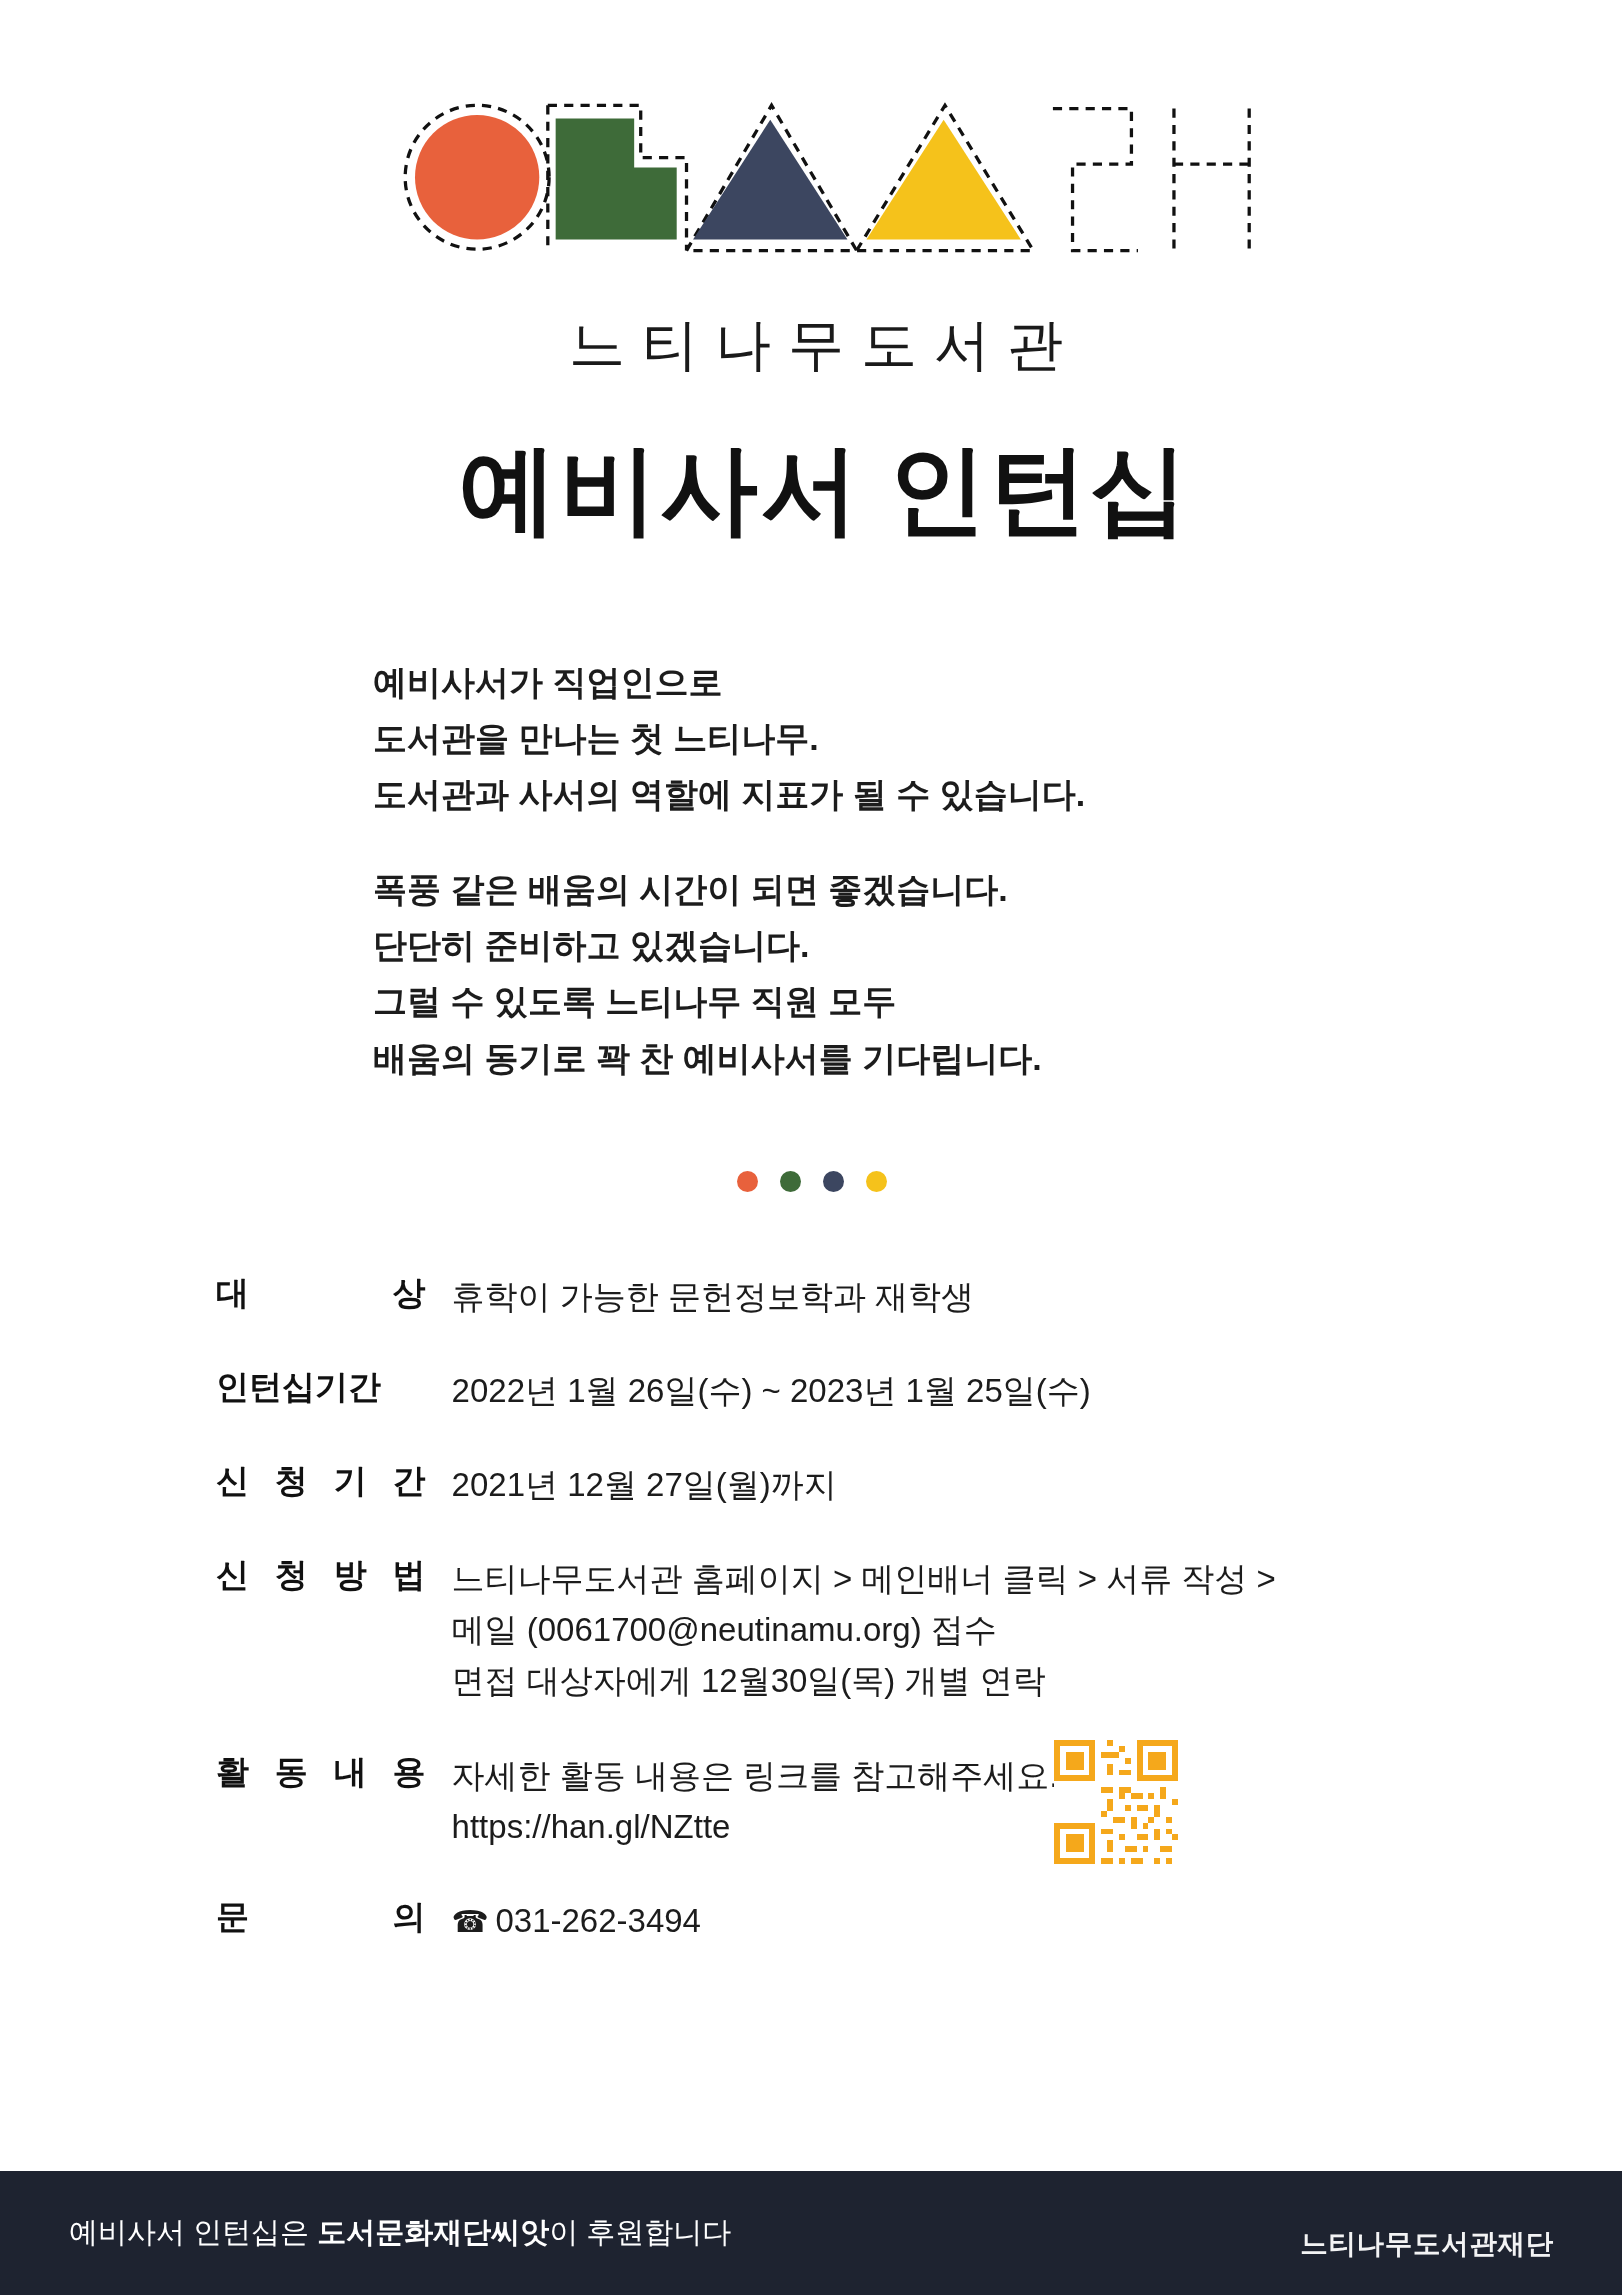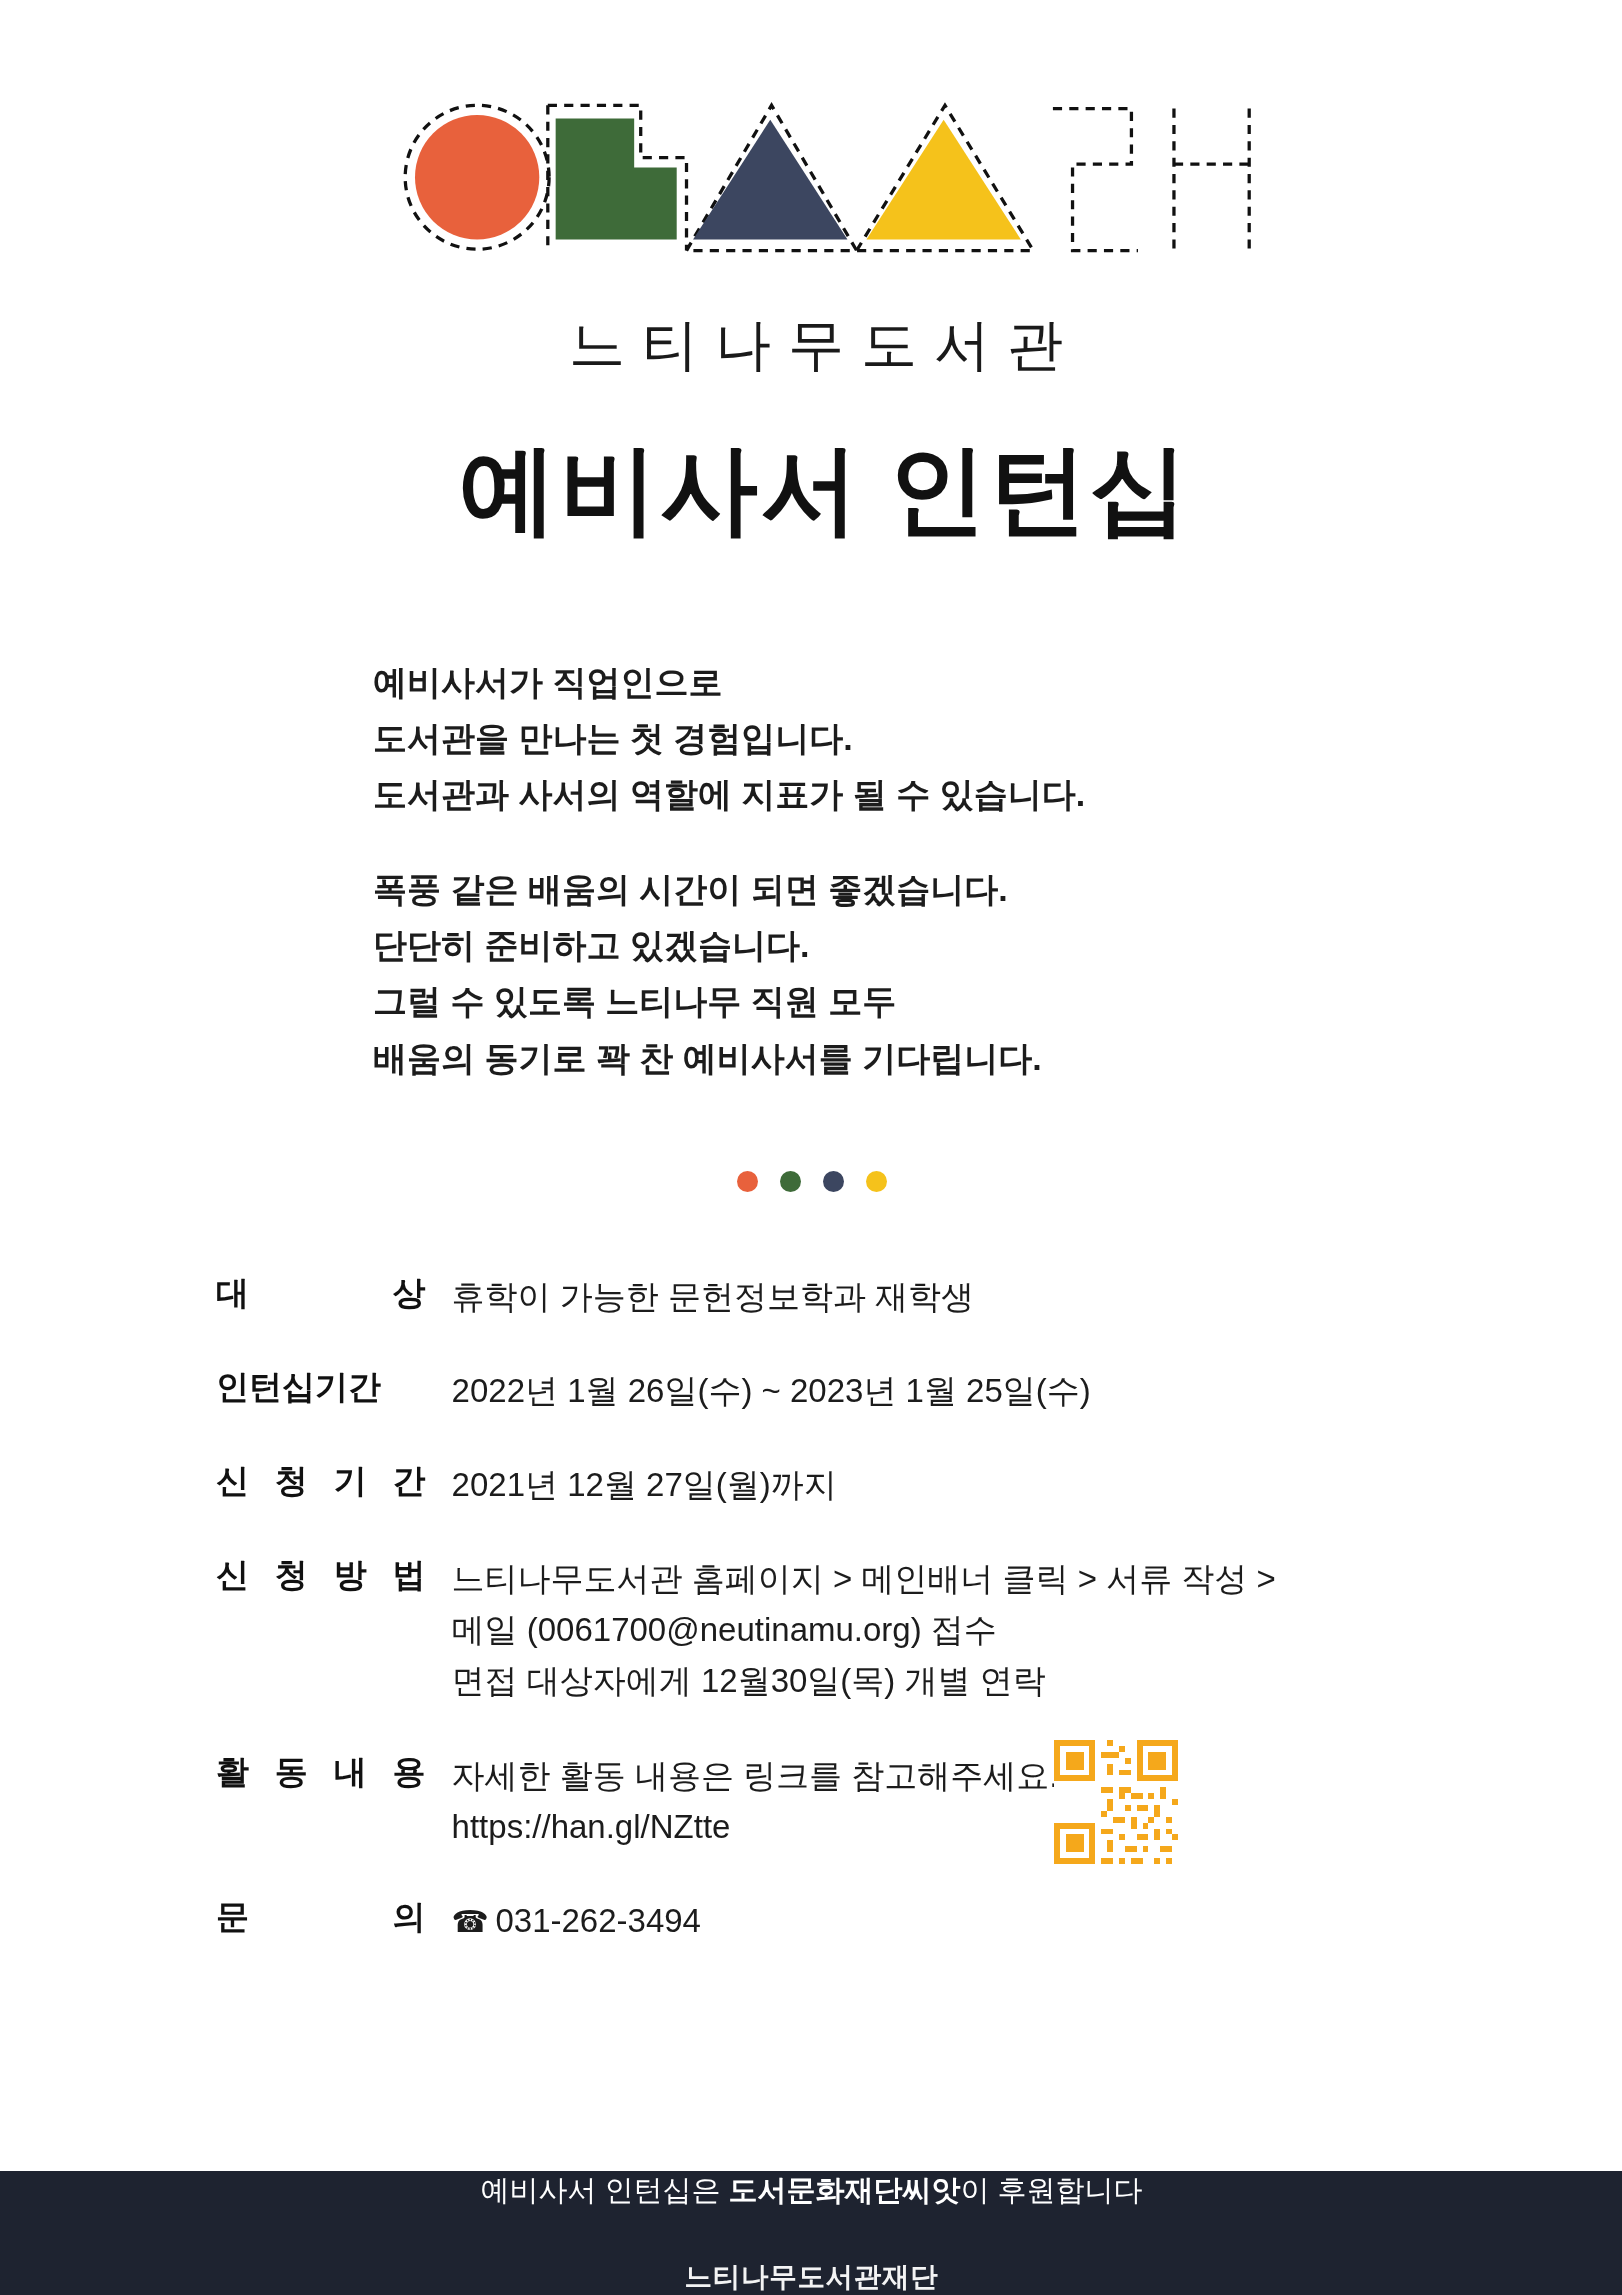--- a/index.html
+++ b/index.html
@@ -130,21 +130,20 @@
   .footer {
     position: absolute;
     left: 0; bottom: 0;
     width: 100%;
     height: 124px;
     background: #1e2330;
     display: flex;
     align-items: center;
     justify-content: space-between;
     padding: 0 69px;
-    flex-direction: column;
   }
   .footer-text {
     color: #ffffff;
     font-size: 29px;
     font-weight: 400;
   }
   .footer-text .b { font-weight: 700; }
   .footer-logo {
     color: #ffffff;
     font-size: 27.5px;
@@ -181,21 +180,21 @@
     </div>
 
     <div class="logo-sub">느티나무도서관</div>
 
     <div class="logo-title">예비사서 인턴십</div>
   </div>
 
   <div class="intro">
     <div class="para">
       <div class="line">예비사서가 직업인으로</div>
-      <div class="line">도서관을 만나는 첫 경험입니다.</div>
+      <div class="line">도서관을 만나는 첫 느티나무.</div>
       <div class="line">도서관과 사서의 역할에 지표가 될 수 있습니다.</div>
     </div>
     <div class="para">
       <div class="line">폭풍 같은 배움의 시간이 되면 좋겠습니다.</div>
       <div class="line">단단히 준비하고 있겠습니다.</div>
       <div class="line">그럴 수 있도록 느티나무 직원 모두</div>
       <div class="line">배움의 동기로 꽉 찬 예비사서를 기다립니다.</div>
     </div>
   </div>
 

